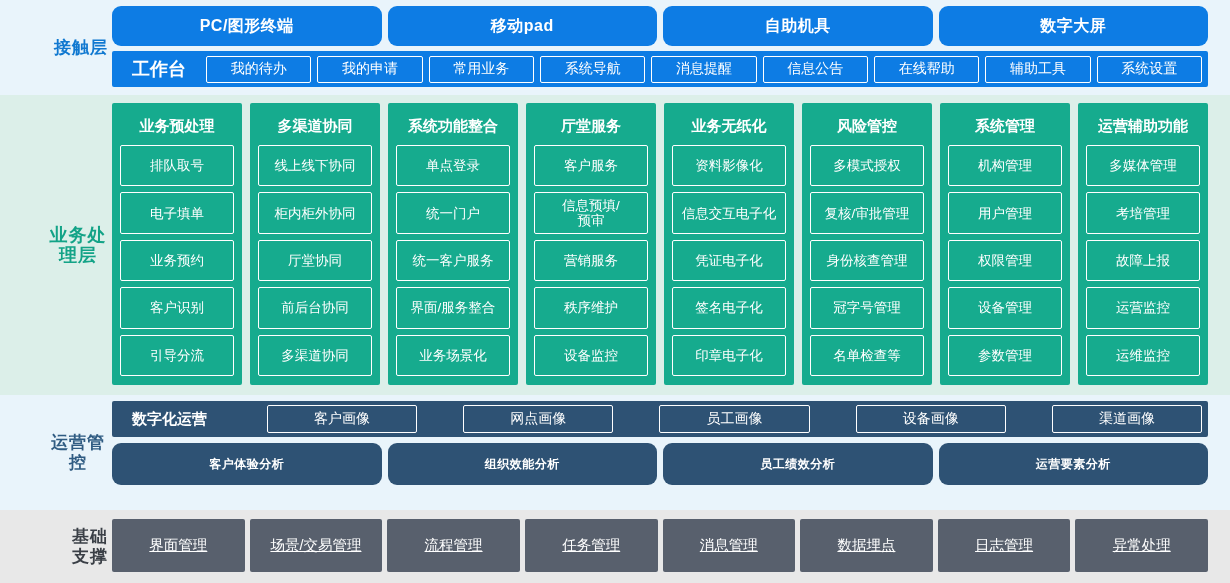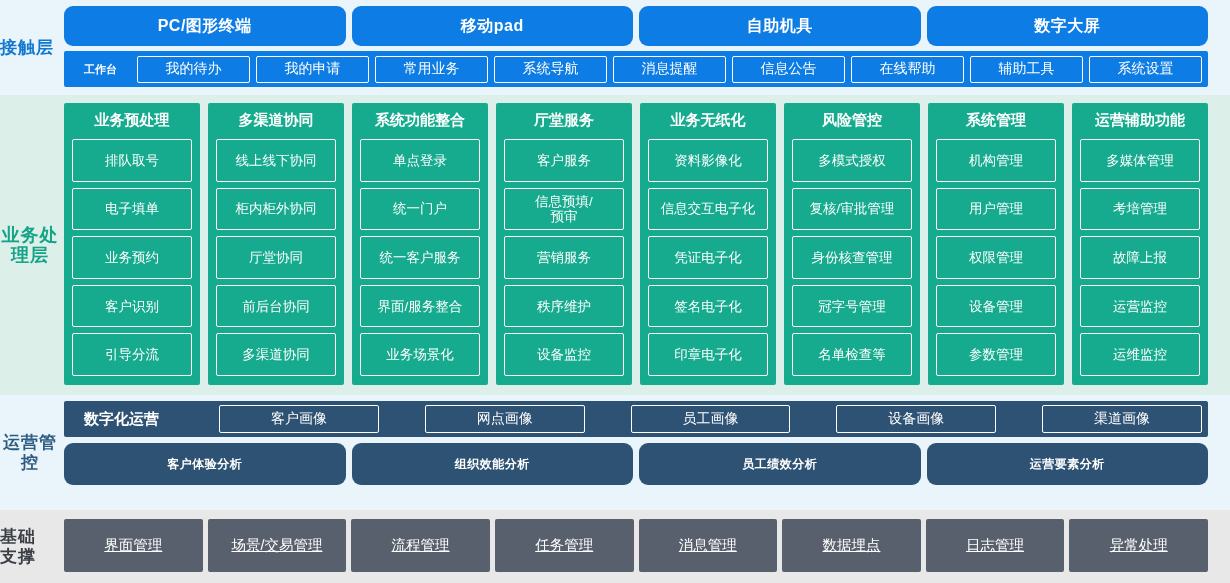--- a/index.html
+++ b/index.html
@@ -8,60 +8,60 @@
     background:#ffffff;
     font-family:"Liberation Sans","DejaVu Sans",sans-serif;
     overflow:hidden;
   }
   #diagram{width:1230px;height:583px;display:flex;flex-direction:column;background:#fff;}
 
   
   .band{display:flex;align-items:stretch;box-sizing:border-box;}
   .band-label{
     width:60px;flex:0 0 60px;
-    display:flex;align-items:center;justify-content:flex-start;
+    display:flex;align-items:center;justify-content:flex-end;
     font-weight:bold;font-size:17px;line-height:1.12;
-    text-align:center;letter-spacing:1px;
+    text-align:center;letter-spacing:1px;margin-left:48px;
   }
   .band-label span{display:block;}
   .band-body{flex:1 1 auto;display:flex;flex-direction:column;box-sizing:border-box;}
 
   
   .band-contact{background:#e9f4fb;height:95px;padding:0;}
   .band-contact .band-label{color:#1078d0;}
   .contact-body{padding:6px 22px 8px 4px;gap:5px;}
   .channel-row{display:flex;gap:6px;height:40px;}
   .channel-chip{
     flex:1 1 0;background:#0d7ce4;border-radius:9px;
     display:flex;align-items:center;justify-content:center;
     color:#fff;font-weight:bold;font-size:16px;letter-spacing:.5px;
   }
   .workbench-bar{
     height:36px;background:#0d7ce4;border-radius:2px;
     display:flex;align-items:center;padding:0 6px;gap:6px;
   }
   .workbench-title{
-    color:#fff;font-size:11px;font-weight:bold;
+    color:#fff;font-size:18px;font-weight:bold;
     padding:0 14px;white-space:nowrap;
   }
   .wb-chip{
     flex:1 1 0;height:25px;border:1px solid #ffffff;border-radius:2px;
     display:flex;align-items:center;justify-content:center;
     color:#fff;font-size:14px;white-space:nowrap;
   }
 
   
   .band-biz{background:#dcefe9;flex:1 1 auto;min-height:0;}
   .band-biz .band-label{color:#13a387;font-size:18px;}
   .biz-body{padding:8px 22px 10px 4px;}
   .biz-cols{display:flex;gap:8px;height:100%;}
   .biz-col{
     flex:1 1 0;background:#16ab8e;border-radius:2px;
     display:flex;flex-direction:column;align-items:stretch;
-    padding:7px 8px 9px 8px;box-sizing:border-box;gap:6px;
+    padding:13px 8px 9px 8px;box-sizing:border-box;gap:6px;
   }
   .biz-col-title{
     color:#ffffff;font-weight:bold;font-size:15px;
     text-align:center;white-space:nowrap;padding:1px 0 3px 0;
   }
   .biz-item{
     flex:1 1 0;border:1px solid #ffffff;border-radius:2px;
     display:flex;align-items:center;justify-content:center;text-align:center;
     color:#ffffff;font-size:13.5px;line-height:1.12;white-space:pre-line;
     min-height:0;

